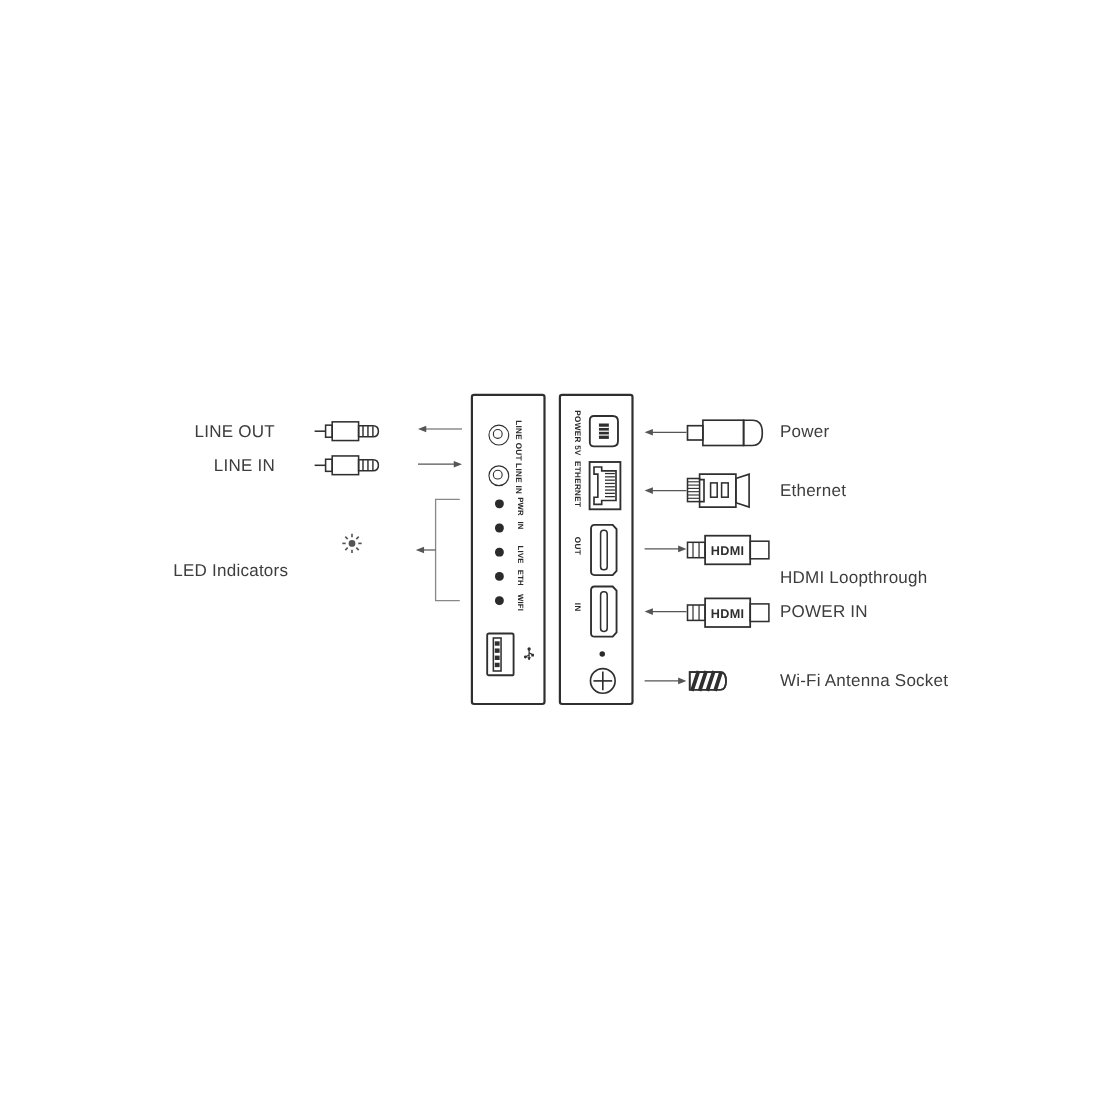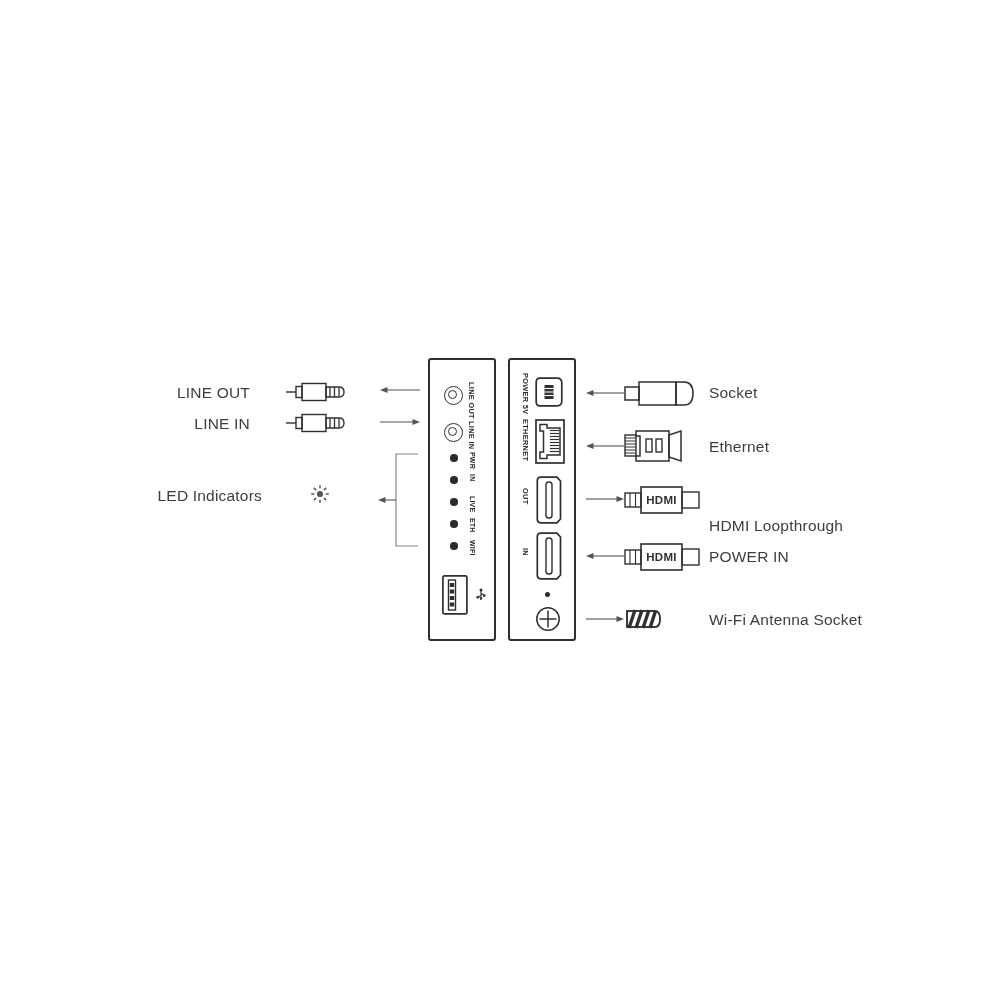--- a/index.html
+++ b/index.html
@@ -95,21 +95,21 @@
 </style>
 </head>
 <body>
 
 <div id="stage">
 
   <div class="abs label-left" style="left:110px; top:384px; width:140px;">LINE OUT</div>
 
   <div class="abs label-left" style="left:110px; top:415px; width:140px;">LINE IN</div>
 
-  <div class="abs label-left" style="left:100px; top:487px; width:162px;">LED Indicators</div>
+  <div class="abs label-left" style="left:100px; top:511px; width:162px;">LED Indicators</div>
 
   <div class="abs" style="left:286px; top:382px;">
     <svg width="62" height="20" viewBox="0 0 62 20">
       <line x1="0" y1="10" x2="10" y2="10" stroke="#2f2f2f" stroke-width="1.4"></line>
       <rect x="10" y="4.5" width="6" height="11" fill="none" stroke="#2f2f2f" stroke-width="1.4"></rect>
       <rect x="16" y="1.5" width="24" height="17" fill="none" stroke="#2f2f2f" stroke-width="1.4"></rect>
       <path d="M40 5 L53 5 Q58 5 58 10 Q58 15 53 15 L40 15 Z" fill="none" stroke="#2f2f2f" stroke-width="1.4"></path>
       <line x1="44" y1="5" x2="44" y2="15" stroke="#2f2f2f" stroke-width="1.3"></line>
       <line x1="48.5" y1="5" x2="48.5" y2="15" stroke="#2f2f2f" stroke-width="1.3"></line>
       <line x1="53" y1="5.5" x2="53" y2="14.5" stroke="#2f2f2f" stroke-width="1.3"></line>
@@ -371,21 +371,21 @@
       <g stroke="#2f2f2f" stroke-width="3.4">
         <line x1="3" y1="21" x2="9" y2="3"></line>
         <line x1="10" y1="21" x2="16" y2="3"></line>
         <line x1="17" y1="21" x2="23" y2="3"></line>
         <line x1="24" y1="21" x2="29.5" y2="4"></line>
       </g>
       <path d="M1 4 L29 4 Q34 4 34 12 Q34 20 29 20 L1 20 Z" fill="none" stroke="#2f2f2f" stroke-width="1.5"></path>
     </svg>
   </div>
 
-  <div class="abs label-right" style="left:709px; top:384px;">Socket</div>
+  <div class="abs label-right" style="left:709px; top:384px;">Power</div>
 
   <div class="abs label-right" style="left:709px; top:438px;">Ethernet</div>
 
   <div class="abs label-right" style="left:709px; top:517px;">HDMI Loopthrough</div>
 
   <div class="abs label-right" style="left:709px; top:548px;">POWER IN</div>
 
   <div class="abs label-right" style="left:709px; top:611px;">Wi-Fi Antenna Socket</div>
 
 </div>

